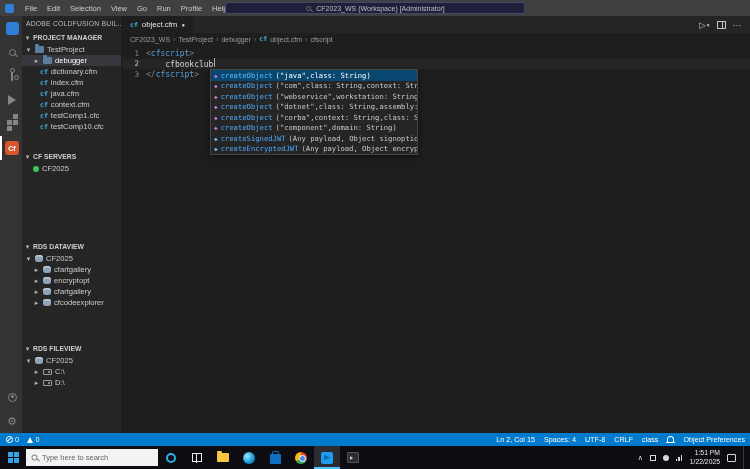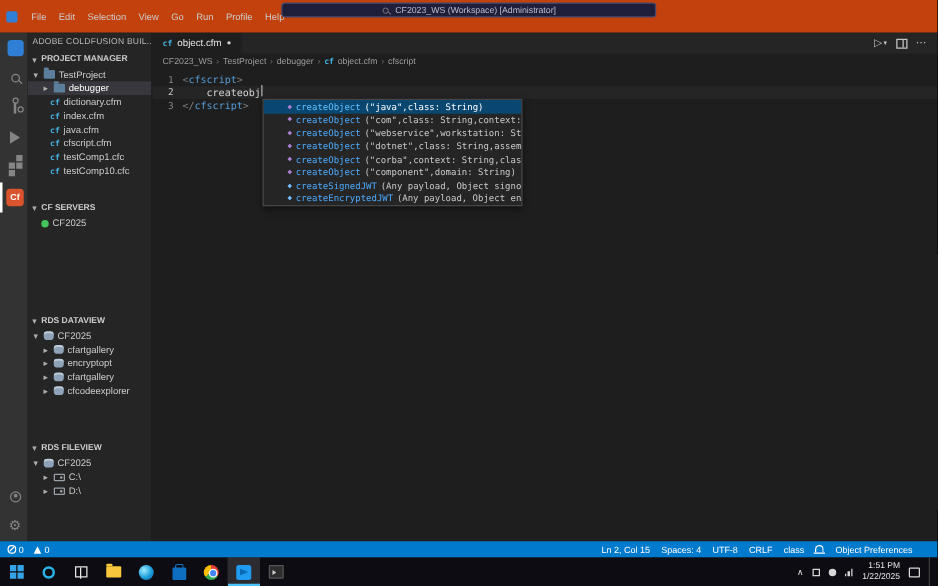--- a/index.html
+++ b/index.html
@@ -1,21 +1,21 @@
 <!DOCTYPE html>
 <html><head>
 <meta charset="utf-8">
 <style>
   * { margin:0; padding:0; box-sizing:border-box; }
   html,body { width:750px; height:469px; overflow:hidden; background:#000; }
   body { font-family:"Liberation Sans","DejaVu Sans",sans-serif; }
   .screen { width:750px; height:469px; display:flex; flex-direction:column; position:relative; background:#1e1e1e; }
 
   
-  .titlebar { height:26px; background:#c2410c; display:flex; align-items:center; position:relative; flex:none; }
+  .titlebar { height:16px; background:#404040; display:flex; align-items:center; position:relative; flex:none; }
   .applogo { width:9px; height:9px; border-radius:2px; background:#2f7fd6; margin:0 6px 0 5px; flex:none; }
   .menu { font-size:7.5px; color:#cccccc; padding:0 5px; cursor:default; }
   .command-center { position:absolute; left:50%; top:2px; transform:translateX(-50%); width:300px; height:12px;
      background:#1f1f3a; border:1px solid #47476b; border-radius:3px; display:flex; align-items:center; justify-content:center; gap:4px; }
   .cc-title { font-size:7px; color:#bdbdd0; white-space:nowrap; }
 
   
   .main { flex:1; display:flex; min-height:0; }
 
   
@@ -71,31 +71,31 @@
   .cline { height:10.5px; display:flex; align-items:center; }
   .cline.cur { background:rgba(255,255,255,0.03); }
   .lnum { width:24px; padding-right:7px; text-align:right; color:#858585; flex:none; font-size:7.5px; }
   .lnum.lit { color:#c6c6c6; }
   .tk-p { color:#808080; } .tk-t { color:#569cd6; } .tk-d { color:#d4d4d4; }
   .pre { white-space:pre; }
   .cursor { width:1px; height:9px; background:#aeafad; display:inline-block; margin-left:0.5px; }
 
   
   .suggest { position:absolute; left:88px; top:24px; width:208px; background:#252526; border:1px solid #454545; z-index:5; box-shadow:0 2px 6px rgba(0,0,0,.5); }
-  .srow { height:10.5px; display:flex; align-items:center; gap:3px; padding:0 19px; font-size:7.2px; overflow:hidden; white-space:nowrap; font-family:"DejaVu Sans Mono",monospace; }
+  .srow { height:10.5px; display:flex; align-items:center; gap:3px; padding:0 3px; font-size:7.2px; overflow:hidden; white-space:nowrap; font-family:"DejaVu Sans Mono",monospace; }
   .srow.sel { background:#094771; }
   .sicon { font-size:6px; flex:none; }
   .sicon.m { color:#b180d7; } .sicon.c { color:#75beff; }
   .smatch { color:#4daafc; } .srow.sel .smatch { color:#5fc0ff; }
   .srest { color:#c8c8c8; } .srow.sel .srest { color:#ffffff; }
 
   
   .statusbar { height:13px; background:#007acc; display:flex; align-items:center; color:#ffffff; font-size:7.2px; flex:none; }
   .sb-left { display:flex; align-items:center; gap:8px; padding-left:6px; }
-  .sb-right { margin-left:auto; display:flex; align-items:center; gap:9px; padding-right:20px; white-space:nowrap; }
+  .sb-right { margin-left:auto; display:flex; align-items:center; gap:9px; padding-right:5px; white-space:nowrap; }
   .sb-item { display:flex; align-items:center; gap:2.5px; cursor:default; }
   .i-err { width:6.5px; height:6.5px; border:1px solid #fff; border-radius:50%; position:relative; }
   .i-err::after { content:''; position:absolute; left:0.2px; top:2.2px; width:4.6px; height:1px; background:#fff; transform:rotate(-45deg); }
   .i-warn { width:0; height:0; border-left:3.6px solid transparent; border-right:3.6px solid transparent; border-bottom:6.2px solid #ffffff; }
   .i-bell { width:7px; height:6px; border:1px solid #fff; border-bottom:none; border-radius:3.5px 3.5px 0 0; position:relative; margin-bottom:1px; }
   .i-bell::after { content:''; position:absolute; left:-2px; bottom:-1px; width:9px; height:1px; background:#fff; }
 
   
   .taskbar { height:23px; background:#0c0c12; display:flex; align-items:center; flex:none; }
   .tb-btn { width:26px; height:23px; display:flex; align-items:center; justify-content:center; flex:none; }
@@ -209,21 +209,21 @@
       <div class="row p1b">
         <span class="ic-cf">cf</span>
         <span>index.cfm</span>
       </div>
       <div class="row p1b">
         <span class="ic-cf">cf</span>
         <span>java.cfm</span>
       </div>
       <div class="row p1b">
         <span class="ic-cf">cf</span>
-        <span>cfscript.cfm</span>
+        <span>context.cfm</span>
       </div>
       <div class="row p1b">
         <span class="ic-cf">cf</span>
         <span>testComp1.cfc</span>
       </div>
       <div class="row p1b">
         <span class="ic-cf">cf</span>
         <span>testComp10.cfc</span>
       </div>
 
@@ -325,21 +325,21 @@
         <span>cfscript</span>
       </div>
 
       <div class="code">
         <div class="cline">
           <span class="lnum">1</span>
           <span class="ct"><span class="tk-p">&lt;</span><span class="tk-t">cfscript</span><span class="tk-p">&gt;</span></span>
         </div>
         <div class="cline cur">
           <span class="lnum lit">2</span>
-          <span class="ct"><span class="tk-d pre">    createobj</span><span class="cursor"></span></span>
+          <span class="ct"><span class="tk-d pre">    cfbookclub</span><span class="cursor"></span></span>
         </div>
         <div class="cline">
           <span class="lnum">3</span>
           <span class="ct"><span class="tk-p">&lt;/</span><span class="tk-t">cfscript</span><span class="tk-p">&gt;</span></span>
         </div>
 
         <div class="suggest">
           <div class="srow sel">
             <span class="sicon m">◆</span>
               <span class="smatch">createObject</span>
@@ -411,20 +411,24 @@
 
   <div class="taskbar">
     <div class="tb-btn">
         <span class="win">
           <i></i>
           <i></i>
           <i></i>
           <i></i>
         </span>
       </div>
+    <div class="tb-search">
+      <span class="i-search gray" style="transform:scale(.85)"></span>
+      <input placeholder="Type here to search" style="">
+    </div>
     <div class="tb-btn">
         <span class="i-cortana"></span>
       </div>
     <div class="tb-btn">
         <span class="i-taskview"></span>
       </div>
     <div class="tb-btn">
         <span class="i-folder-y"></span>
       </div>
     <div class="tb-btn">

